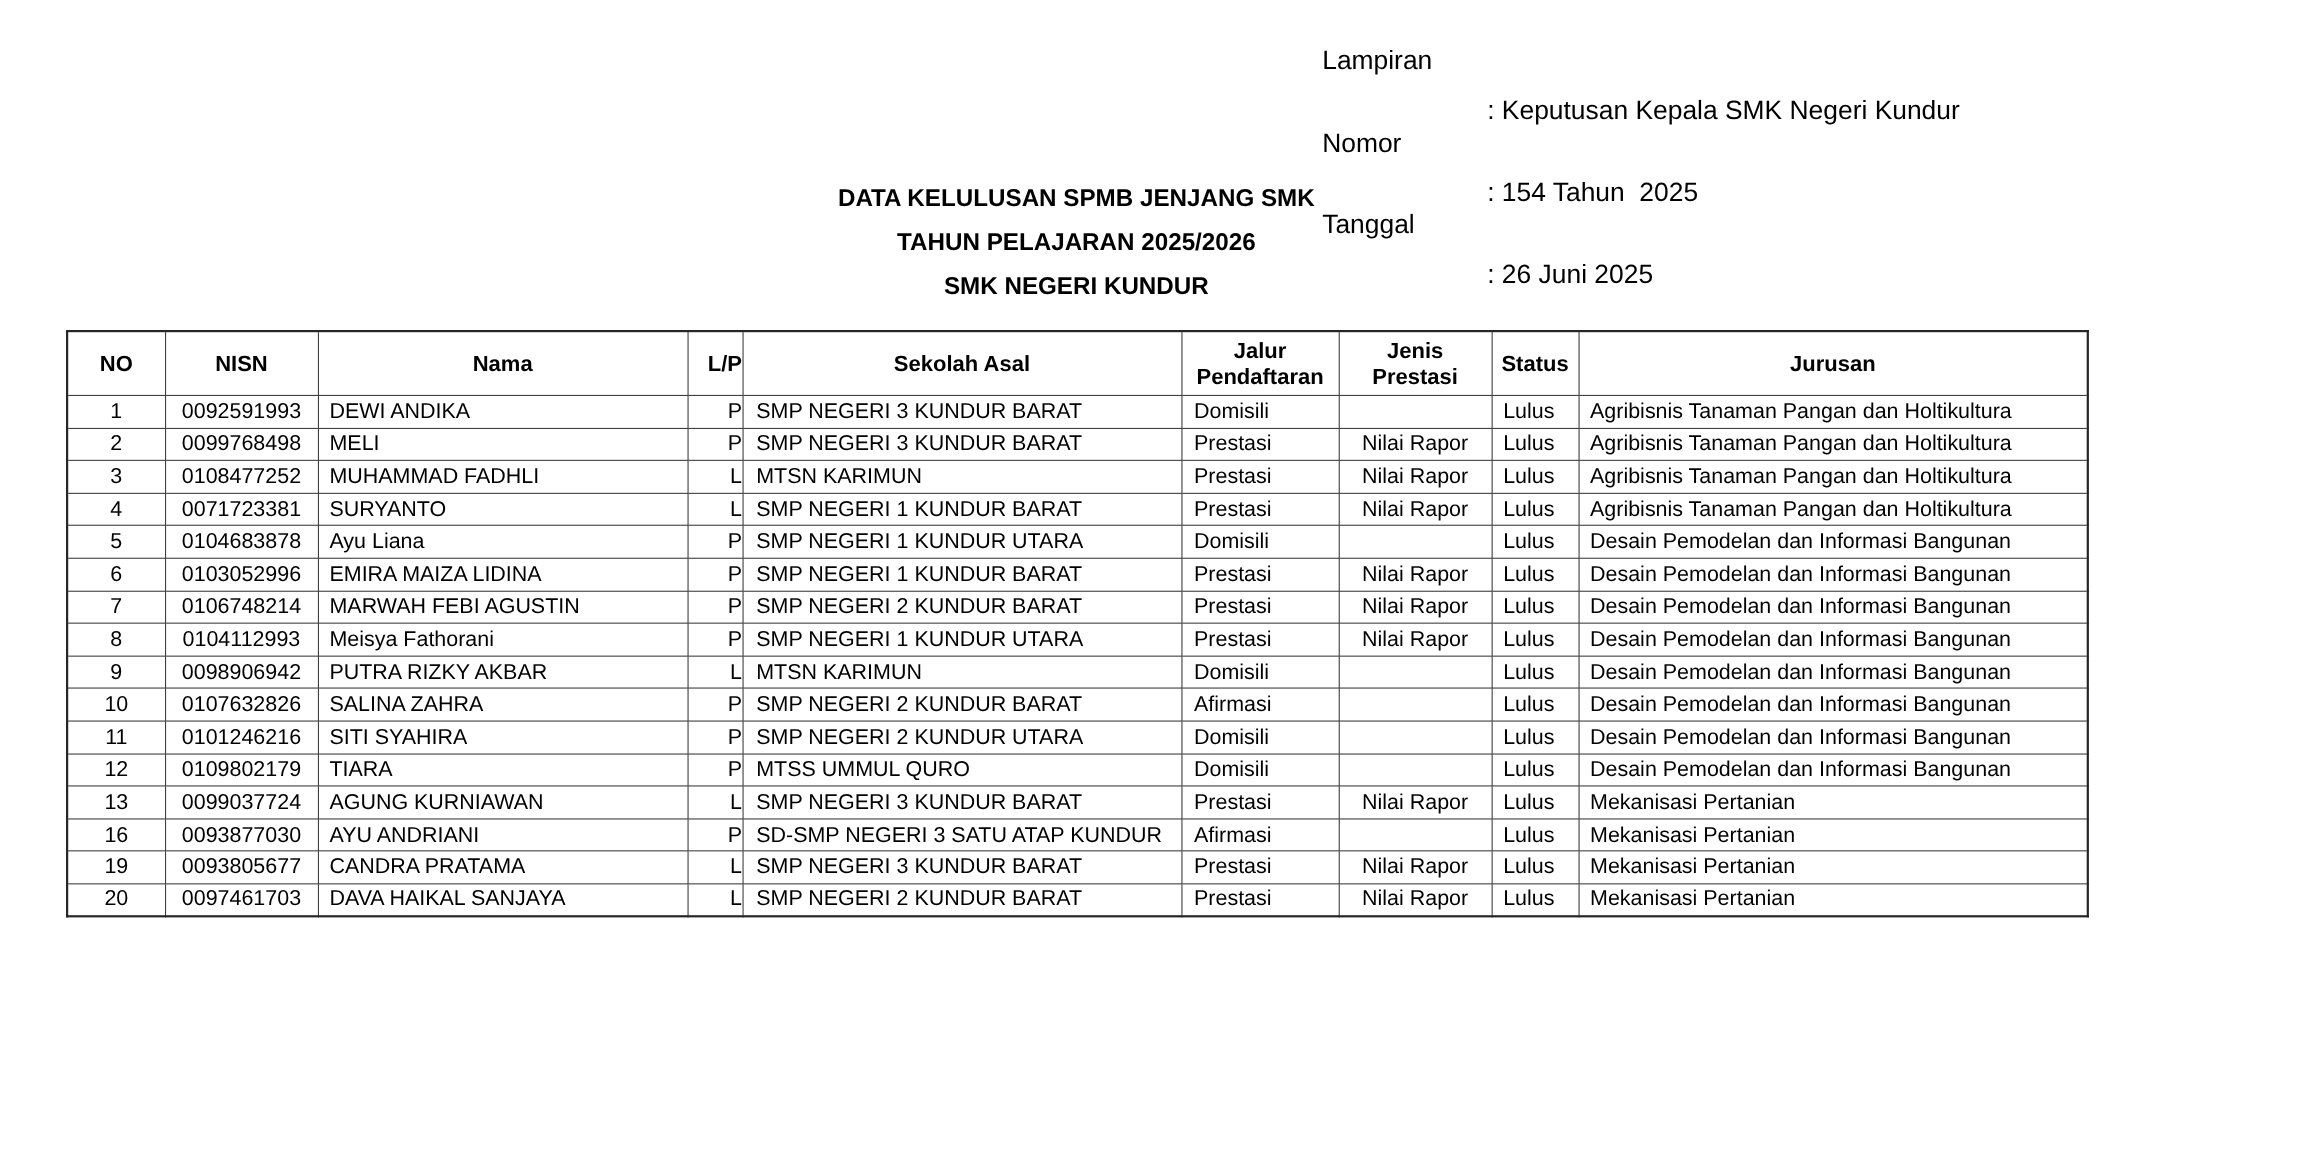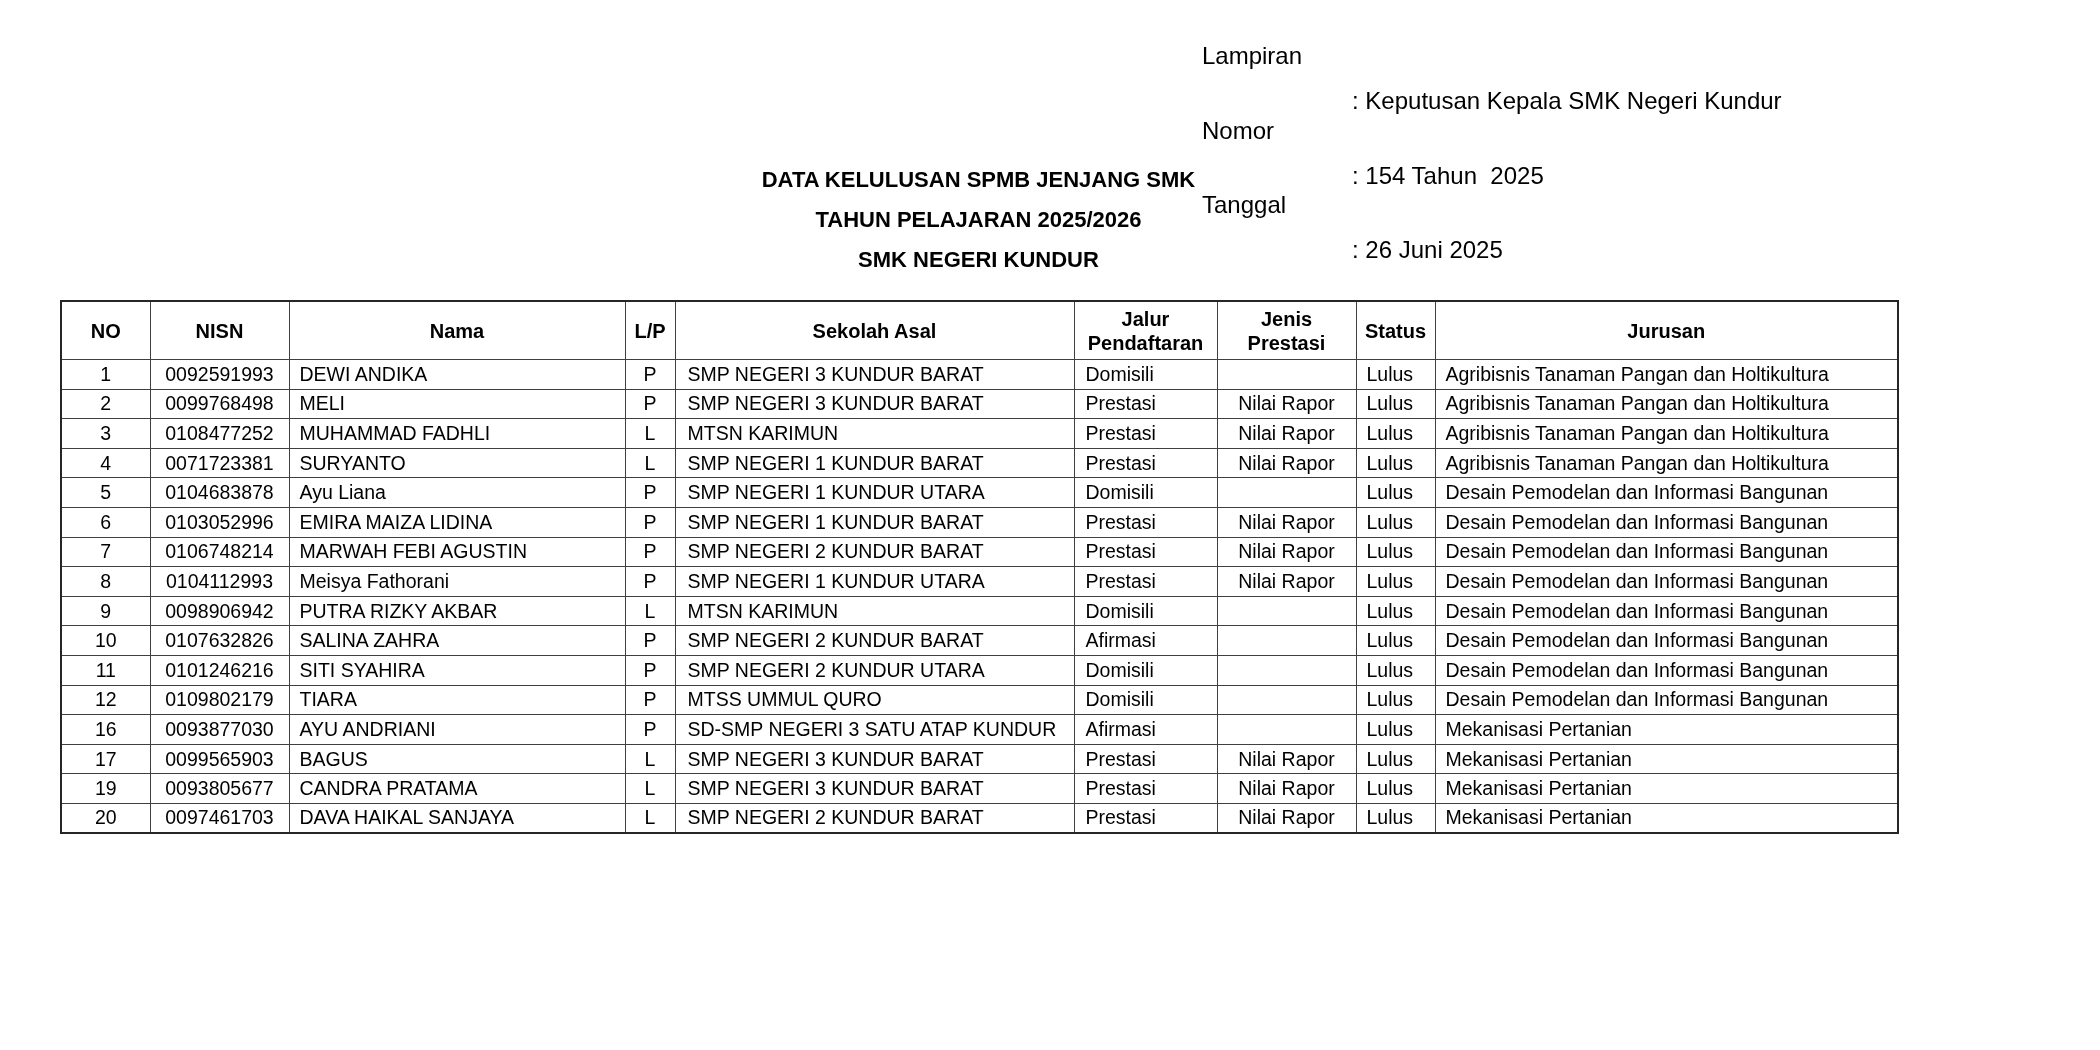--- a/index.html
+++ b/index.html
@@ -71,21 +71,21 @@
     font-size: 19.5px;
     font-weight: normal;
     vertical-align: middle;
     white-space: nowrap;
     padding: 0;
   }
   
   .data-table .c0 { text-align: center; }
   .data-table .c1 { text-align: center; }
   .data-table td.c2 { text-align: left; padding-left: 10px; padding-right: 4px; }
-  .data-table .c3 { text-align: center; }
+  .data-table .c3 { text-align: right; }
   .data-table td.c4 { text-align: left; padding-left: 12px; padding-right: 4px; }
   .data-table td.c5 { text-align: left; padding-left: 11px; padding-right: 4px; }
   .data-table .c6 { text-align: center; }
   .data-table td.c7 { text-align: left; padding-left: 10px; padding-right: 2px; }
   .data-table td.c8 { text-align: left; padding-left: 10px; padding-right: 4px; }
 </style>
 </head>
 <body>
 
 <div class="info-block">
@@ -263,42 +263,42 @@
         <td class="c1">0109802179</td>
         <td class="c2">TIARA</td>
         <td class="c3">P</td>
         <td class="c4">MTSS UMMUL QURO</td>
         <td class="c5">Domisili</td>
         <td class="c6"></td>
         <td class="c7">Lulus</td>
         <td class="c8">Desain Pemodelan dan Informasi Bangunan</td>
       </tr>
       <tr>
+        <td class="c0">13</td>
+        <td class="c1">0099037724</td>
+        <td class="c2">AGUNG KURNIAWAN</td>
+        <td class="c3">L</td>
+        <td class="c4">SMP NEGERI 3 KUNDUR BARAT</td>
+        <td class="c5">Prestasi</td>
+        <td class="c6">Nilai Rapor</td>
+        <td class="c7">Lulus</td>
+        <td class="c8">Mekanisasi Pertanian</td>
+      </tr>
+      <tr>
         <td class="c0">16</td>
         <td class="c1">0093877030</td>
         <td class="c2">AYU ANDRIANI</td>
         <td class="c3">P</td>
         <td class="c4">SD-SMP NEGERI 3 SATU ATAP KUNDUR</td>
         <td class="c5">Afirmasi</td>
         <td class="c6"></td>
         <td class="c7">Lulus</td>
         <td class="c8">Mekanisasi Pertanian</td>
       </tr>
       <tr>
-        <td class="c0">17</td>
-        <td class="c1">0099565903</td>
-        <td class="c2">BAGUS</td>
-        <td class="c3">L</td>
-        <td class="c4">SMP NEGERI 3 KUNDUR BARAT</td>
-        <td class="c5">Prestasi</td>
-        <td class="c6">Nilai Rapor</td>
-        <td class="c7">Lulus</td>
-        <td class="c8">Mekanisasi Pertanian</td>
-      </tr>
-      <tr>
         <td class="c0">19</td>
         <td class="c1">0093805677</td>
         <td class="c2">CANDRA PRATAMA</td>
         <td class="c3">L</td>
         <td class="c4">SMP NEGERI 3 KUNDUR BARAT</td>
         <td class="c5">Prestasi</td>
         <td class="c6">Nilai Rapor</td>
         <td class="c7">Lulus</td>
         <td class="c8">Mekanisasi Pertanian</td>
       </tr>

